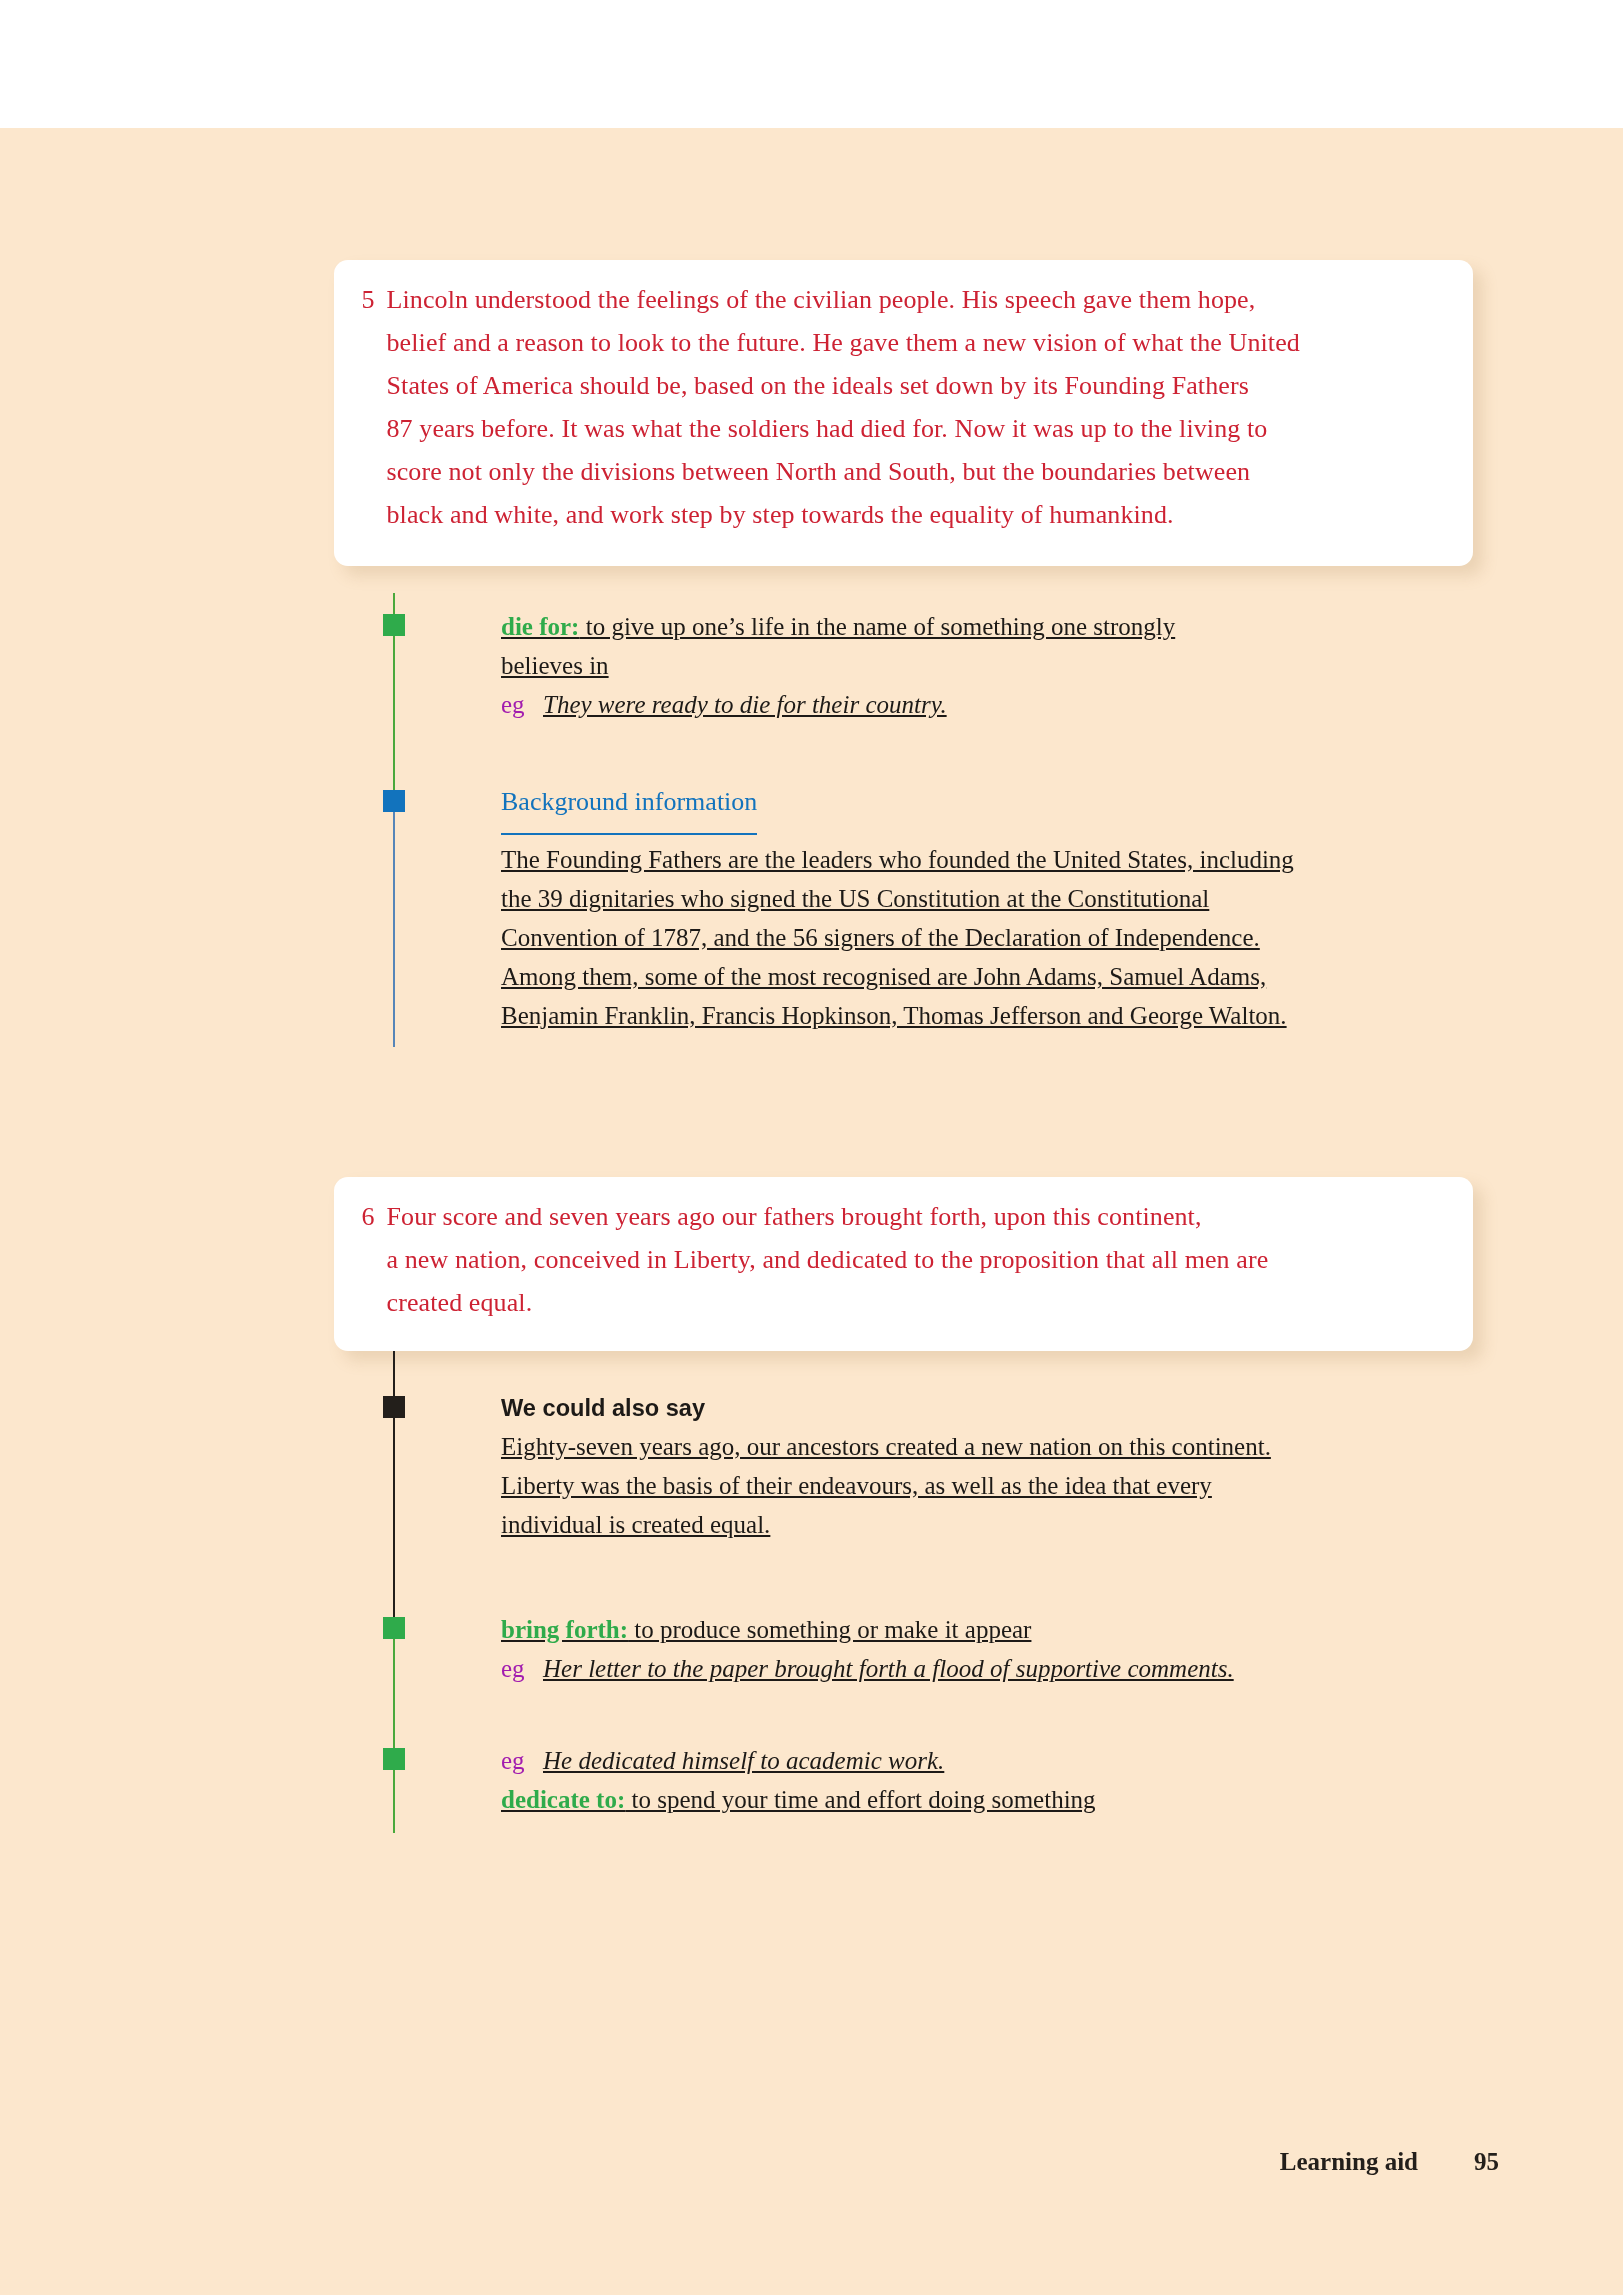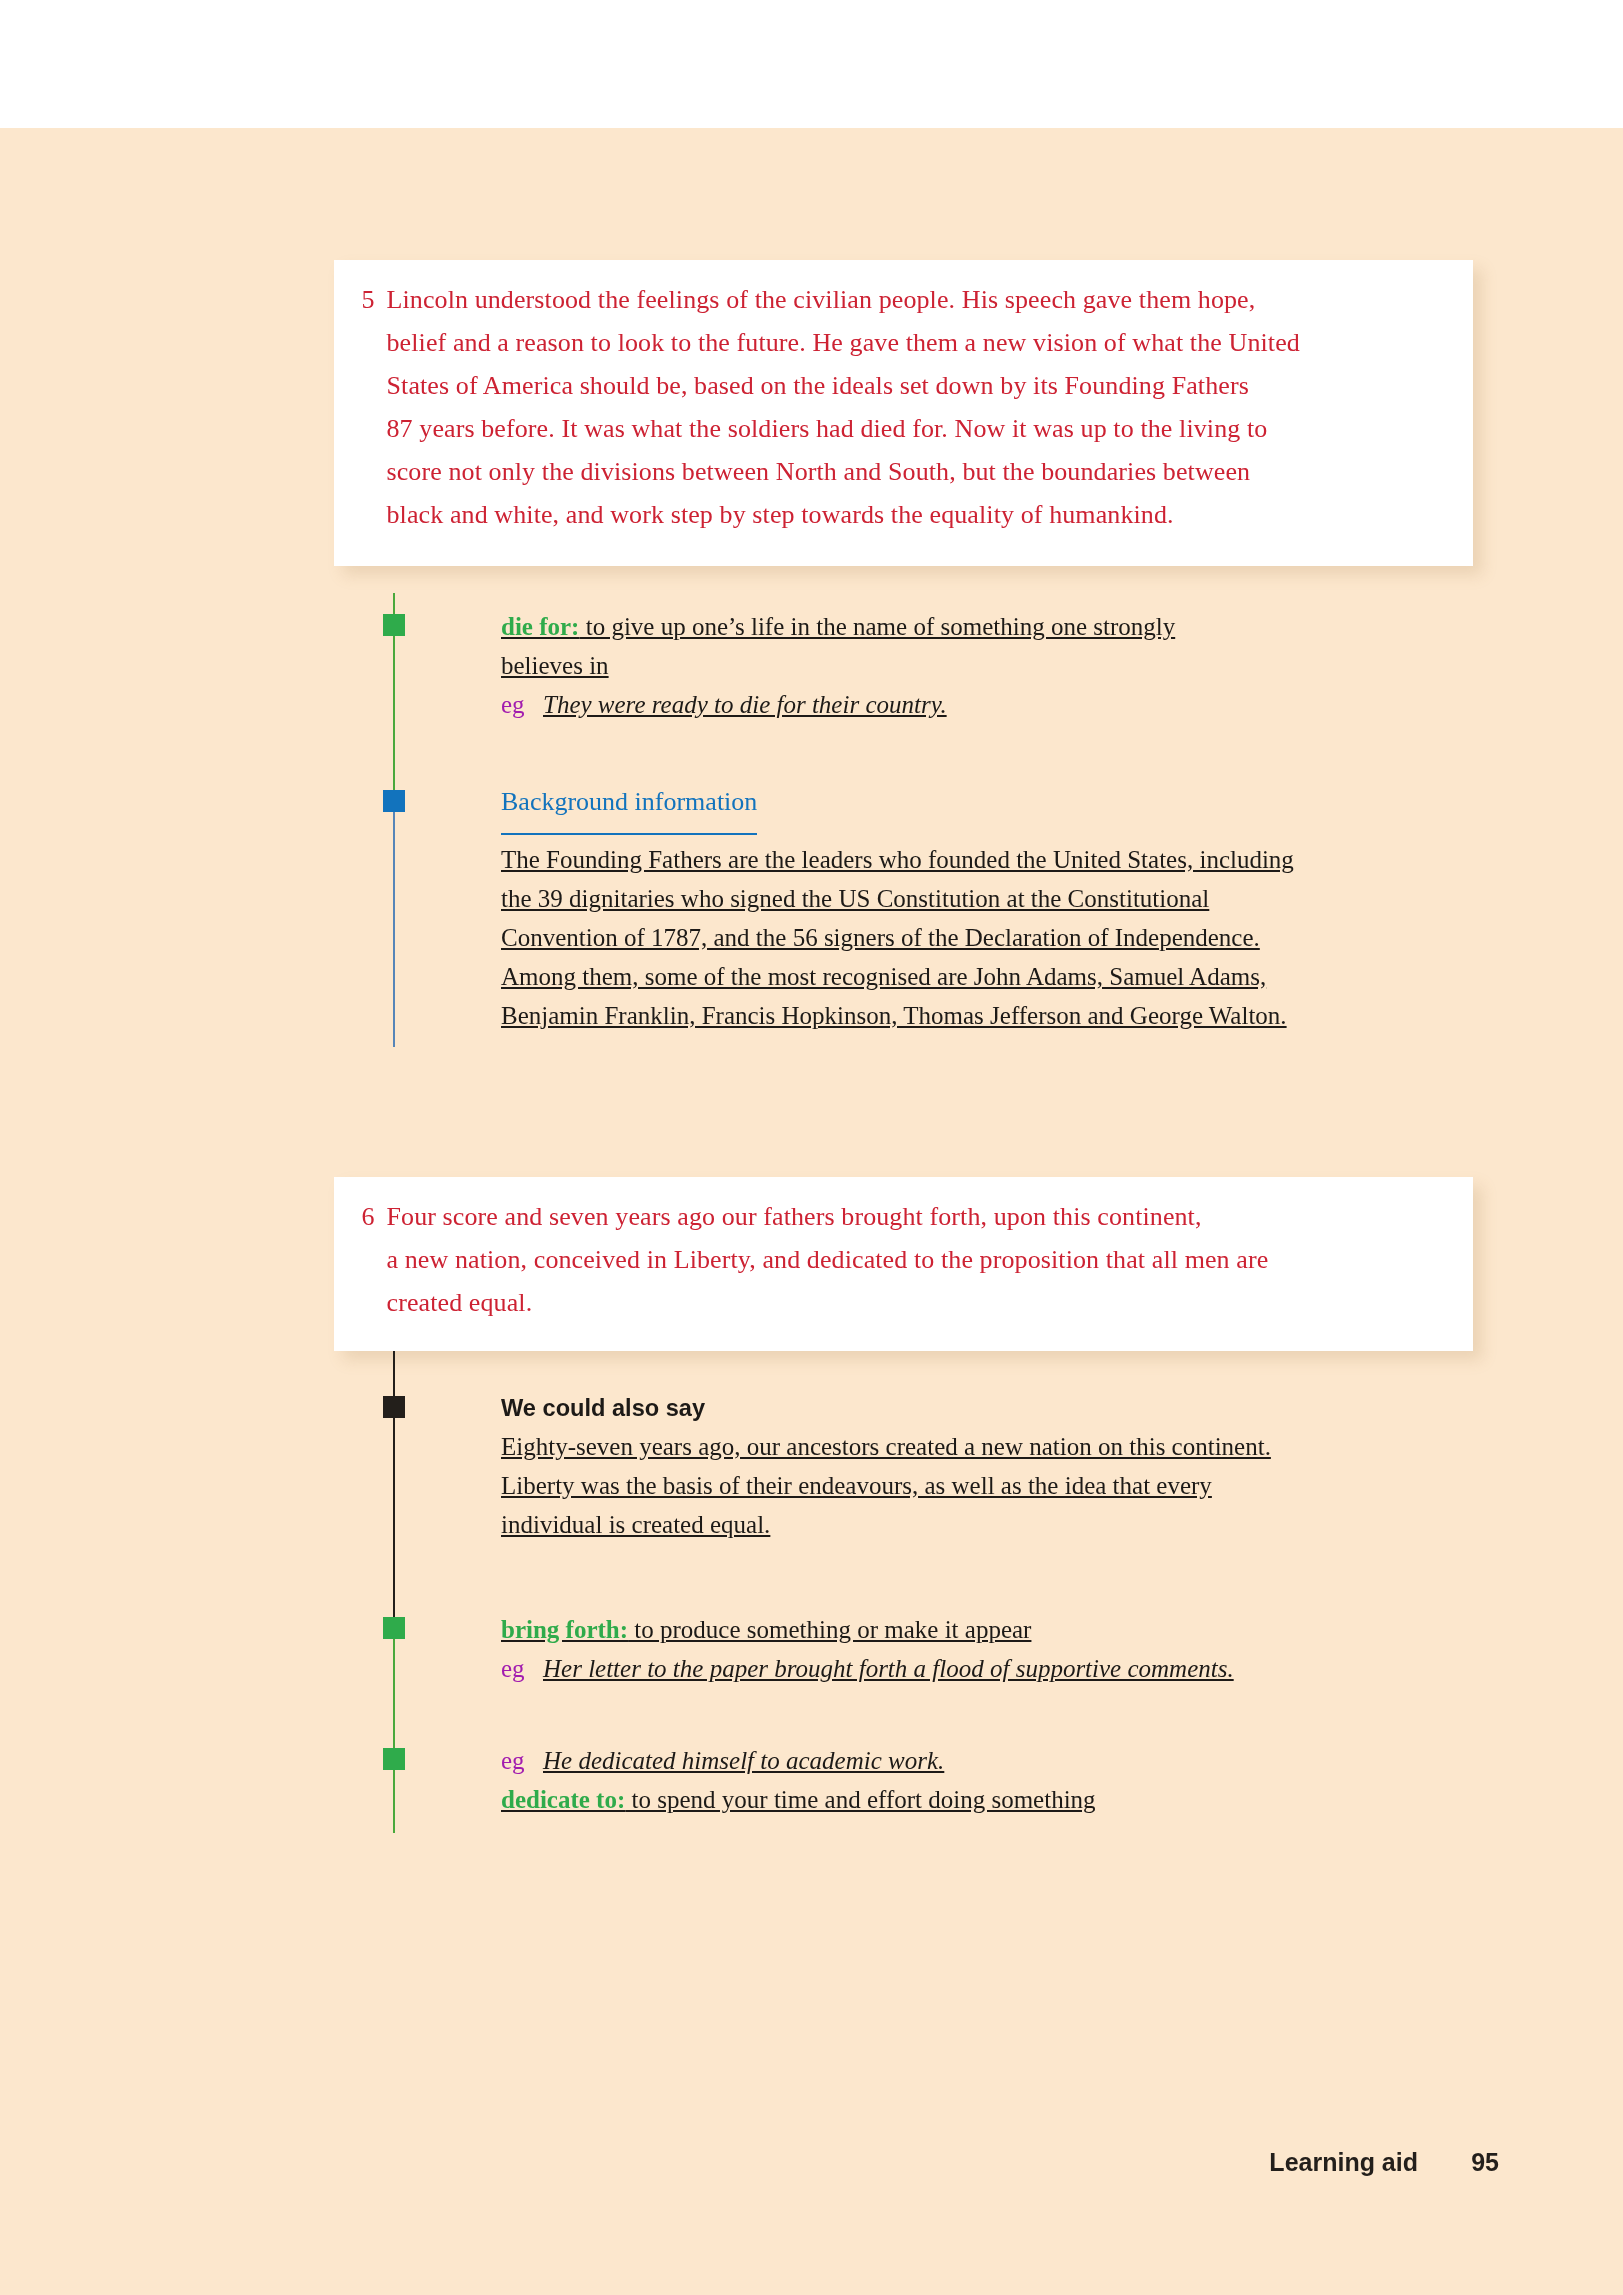--- a/index.html
+++ b/index.html
@@ -23,20 +23,21 @@
     width: 1623px;
     height: 2167px;
     background: #fce7cd;
   }
 
   
   .quote-box {
     position: absolute;
     background: #ffffff;
     box-shadow: 9.2px 9.2px 14.4px rgba(160, 120, 70, 0.18);
+    border-radius: 14px;
   }
   #quote-box-5 { left: 334px; top: 260px;  width: 1139px; height: 306px; }
   #quote-box-6 { left: 334px; top: 1177px; width: 1139px; height: 174px; }
 
   .quote-inner {
     position: absolute;
     left: 27.5px;
     top: 18.3px;
     right: 30px;
   }
@@ -124,21 +125,21 @@
     white-space: nowrap;
   }
 
   
   #footer {
     position: absolute;
     left: 0;
     top: 2148px;
     width: 1623px;
     height: 46px;
-    font-family: Liberation Sans, sans-serif;
+    font-family: Liberation Serif, serif;
     font-weight: 700;
     font-size: 25px;
     color: #231f1b;
   }
   #footer-label {
     position: absolute;
     right: 205px;
     top: 0;
     white-space: nowrap;
   }

